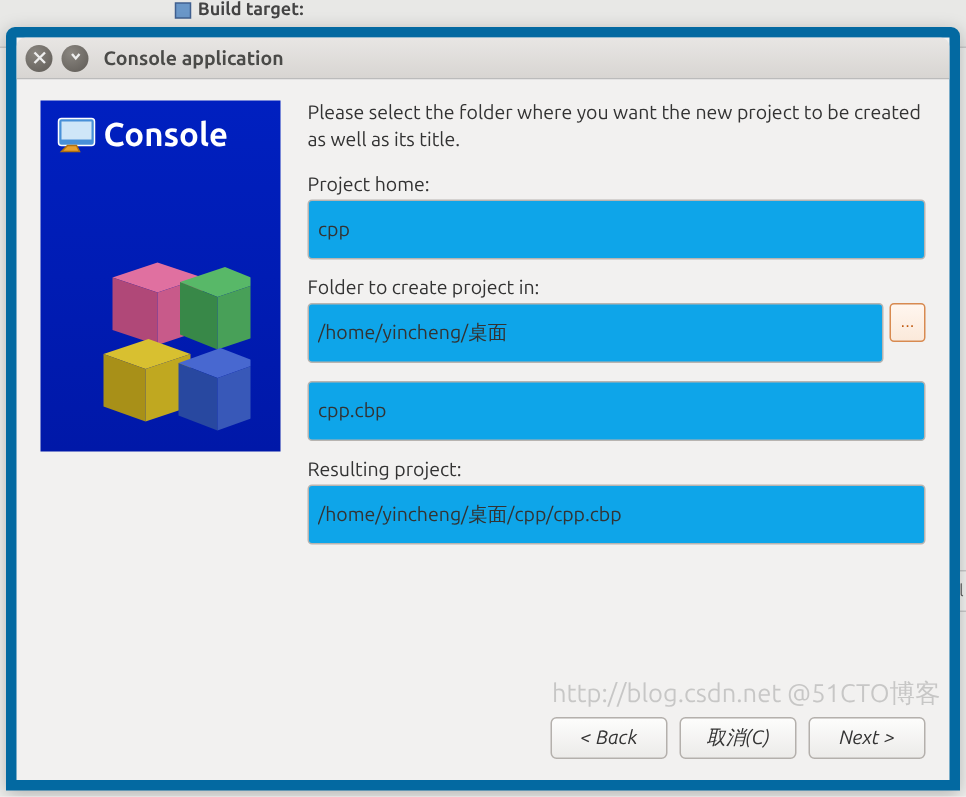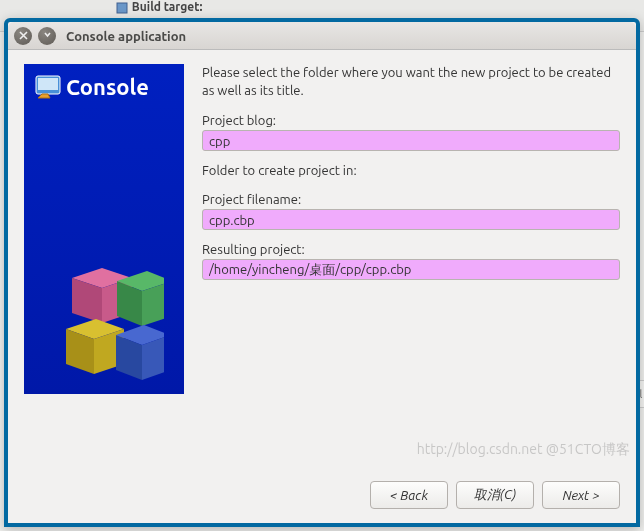--- a/index.html
+++ b/index.html
@@ -29,21 +29,21 @@
       color: #444;
     }
     .bg-label svg { vertical-align: middle; }
     .dialog {
       position: absolute;
       left: 4px;
       top: 18px;
       right: 4px;
       bottom: 4px;
       background: #f2f1f0;
-      border: 4px solid #0369a1;
+      border: 7px solid #0369a1;
       border-radius: 6px 6px 0 0;
       box-shadow: 0 3px 12px rgba(0,0,0,0.25);
       display: flex;
       flex-direction: column;
     }
     .titlebar {
       height: 28px;
       background: linear-gradient(#e8e6e4, #d8d5d2);
       border-bottom: 1px solid #bbb;
       border-radius: 6px 6px 0 0;
@@ -70,21 +70,21 @@
       font-size: 13px;
     }
     .content {
       flex: 1;
       display: flex;
       padding: 14px 16px 8px 16px;
       gap: 18px;
     }
     .side-image {
       width: 160px;
-      height: 330px;
+      height: 234px;
       background: linear-gradient(#0020c0, #0018a8);
       position: relative;
       flex-shrink: 0;
     }
     .side-logo {
       position: absolute;
       top: 8px; left: 10px;
       display: flex;
       align-items: center;
       gap: 4px;
@@ -119,24 +119,24 @@
       margin-bottom: 3px;
       display: block;
     }
     .input-row {
       display: flex;
       gap: 4px;
       align-items: stretch;
     }
     .text-input {
       flex: 1;
-      height: 21px;
+      height: 40px;
       border: 1px solid #b8b4b0;
       border-radius: 3px;
-      background: #f0abfc;
+      background: #0ea5e9;
       padding: 0 6px;
       font-size: 13px;
       font-family: inherit;
       color: #333;
     }
     .browse-btn {
       width: 24px;
       height: 26px;
       border: 1px solid #d88a50;
       border-radius: 3px;
@@ -163,22 +163,22 @@
       font-size: 13px;
       color: #333;
       font-family: inherit;
       cursor: pointer;
       padding: 0 10px;
       font-style: italic;
     }
     .watermark {
       position: absolute;
       right: 6px;
-      bottom: 64px;
-      font-size: 14px;
+      bottom: 46px;
+      font-size: 17px;
       color: rgba(120,120,120,0.35);
       pointer-events: none;
       margin-left: 20px;
     }
     .right-edge-hint {
       position: absolute;
       right: 0;
       top: 380px;
       width: 16px;
       height: 28px;
@@ -253,32 +253,35 @@
           <polygon points="18,15 18,50 44,60 44,25" fill="#2848a0"></polygon>
           <polygon points="44,25 72,15 72,50 44,60" fill="#3858b8"></polygon>
         </g>
       </svg>
     </div>
 
     <div class="form-area">
       <div class="instruction">Please select the folder where you want the new project to be created as well as its title.</div>
 
       <div class="field-group">
-        <label class="field-label">Project blog:</label>
+        <label class="field-label">Project home:</label>
         <div class="input-row">
           <input class="text-input" type="text" value="cpp" style="">
         </div>
       </div>
 
       <div class="field-group">
         <label class="field-label">Folder to create project in:</label>
+        <div class="input-row">
+          <input class="text-input" type="text" value="/home/yincheng/桌面" style="">
+          <button class="browse-btn">...</button>
+        </div>
       </div>
 
       <div class="field-group">
-        <label class="field-label">Project filename:</label>
         <div class="input-row">
           <input class="text-input" type="text" value="cpp.cbp" style="">
         </div>
       </div>
 
       <div class="field-group">
         <label class="field-label">Resulting project:</label>
         <div class="input-row">
           <input class="text-input" type="text" value="/home/yincheng/桌面/cpp/cpp.cbp" style="">
         </div>

